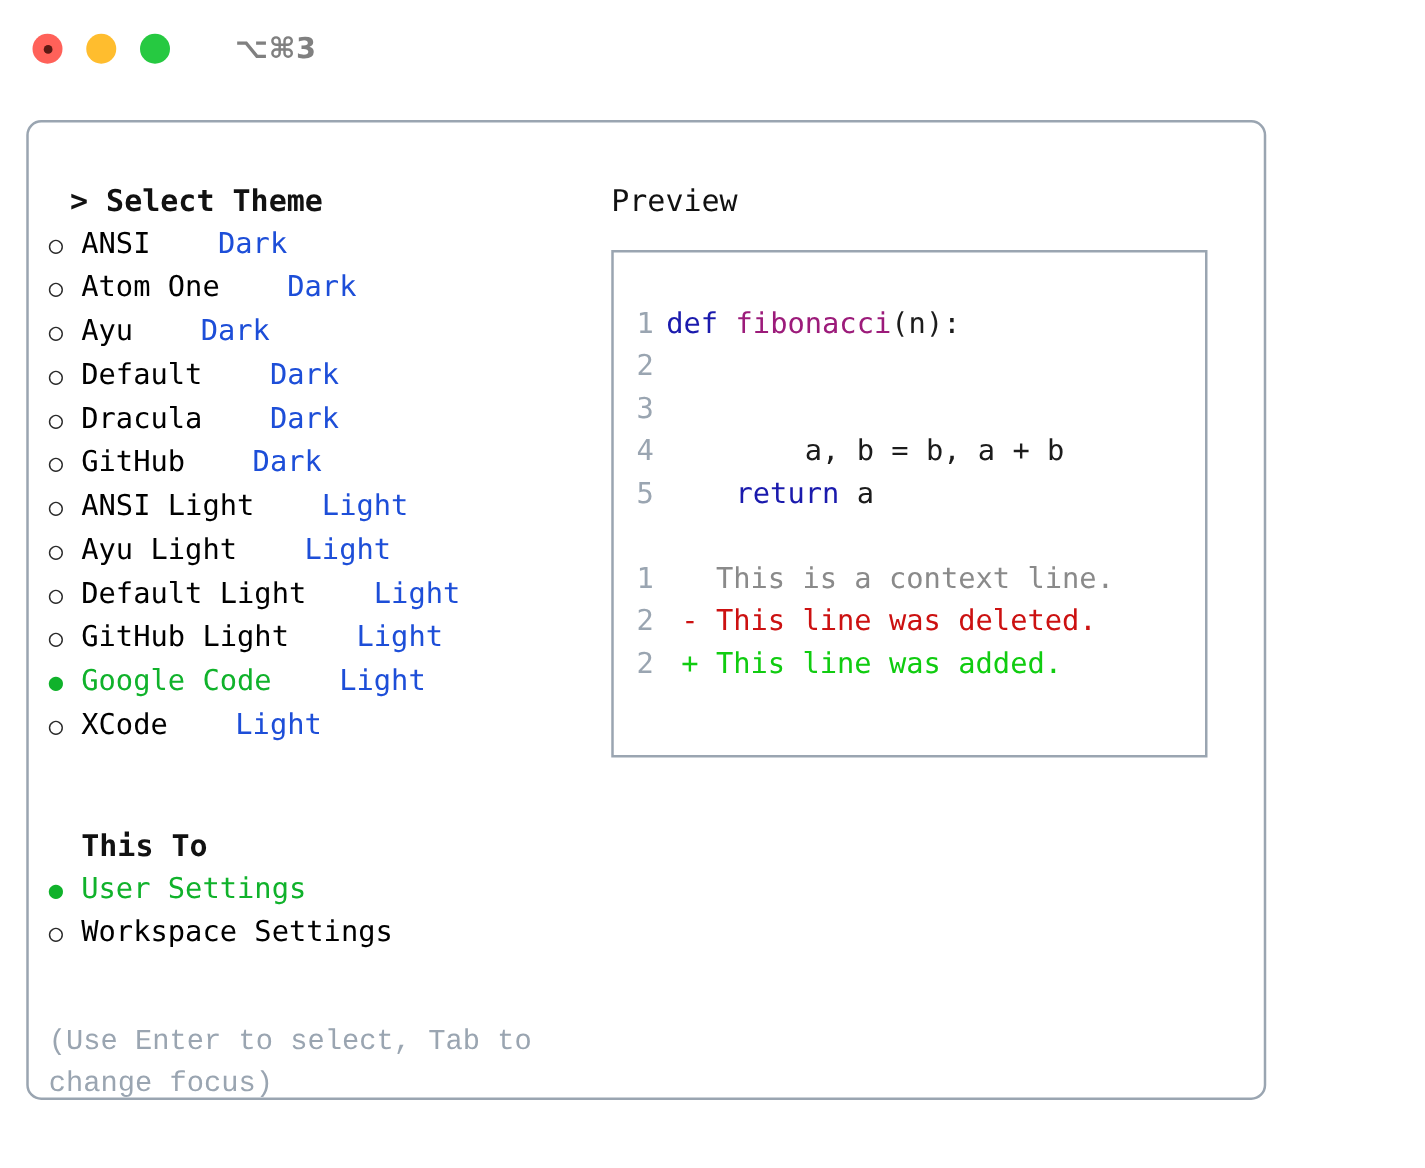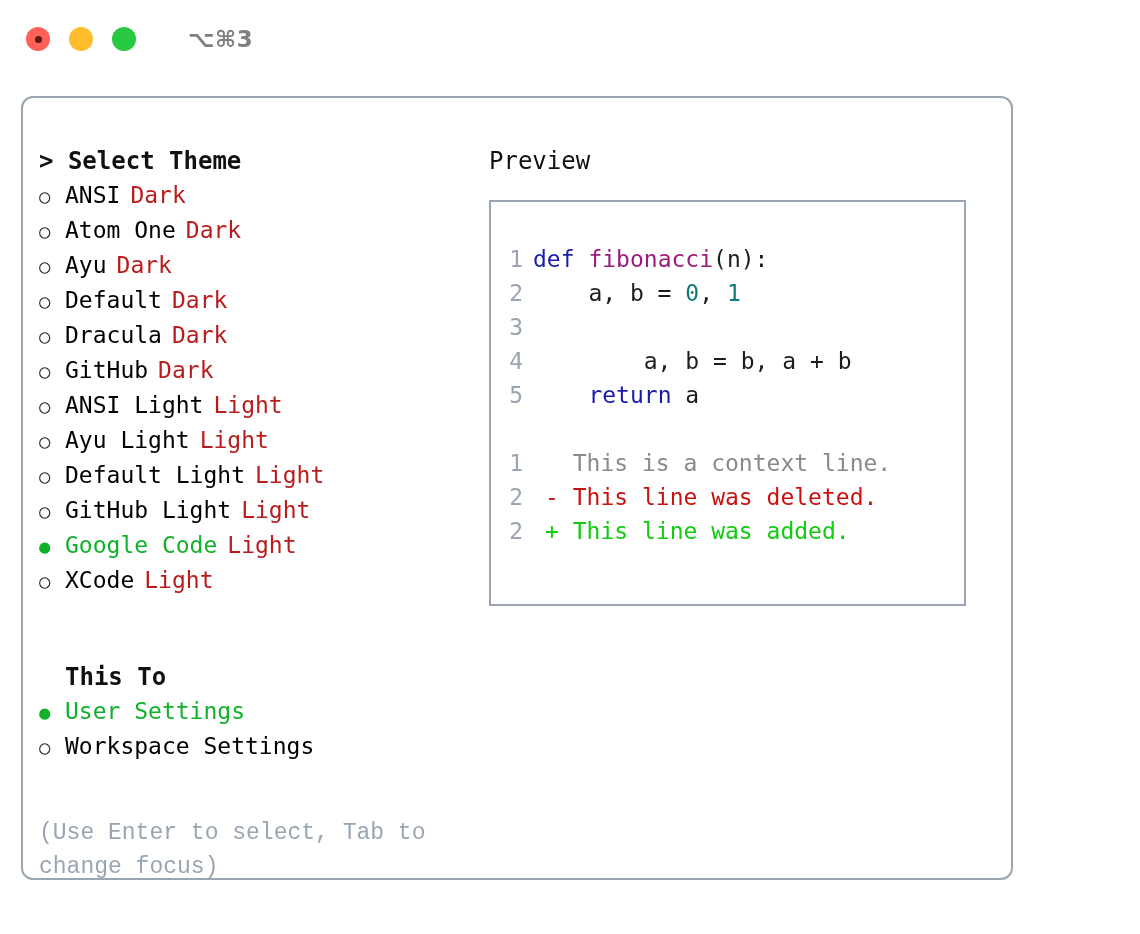--- a/index.html
+++ b/index.html
@@ -97,42 +97,42 @@
     box-sizing: border-box;
   }
 
   .section-header {
     font-size: 24px;
     font-weight: bold;
     color: #111111;
     line-height: 34px;
     white-space: pre;
   }
-  #theme-section-header { margin-bottom: 0px; }
+  #theme-section-header { margin-bottom: 0px; margin-left: 17px; }
 
   .option-row {
     display: flex;
     align-items: baseline;
     line-height: 34px;
     font-size: 23px;
     white-space: pre;
   }
   .bullet {
     display: inline-block;
     width: 26px;
     flex: 0 0 26px;
     font-size: 19px;
     line-height: 34px;
   }
   .bullet.unselected { color: #2b2b2b; }
   .bullet.selected   { color: #10b22b; }
 
   .opt-label    { color: #000000; }
   .opt-label.sel{ color: #10b22b; }
-  .opt-variant  { color: #b91c1c; padding-left: 10px; }
+  .opt-variant  { color: #1d4ed8; padding-left: 10px; margin-left: 44px; }
 
   #apply-section {
     margin-top: 62px;
   }
   #apply-section-header {
     padding-left: 26px;
     font-size: 24px;
     font-weight: bold;
     color: #111111;
     line-height: 34px;
@@ -246,21 +246,21 @@
 
         <div id="hint-text">(Use Enter to select, Tab to change focus)</div>
       </div>
 
       <div id="right-column">
         <div id="preview-header">Preview</div>
 
         <div id="preview-box">
           <div id="code-block">
               <div class="code-line"><span class="lineno">1</span><span class="code-text"><span class="tok-kw">def</span><span class="tok-punc"> </span><span class="tok-fn">fibonacci</span><span class="tok-punc">(n):</span></span></div>
-              <div class="code-line"><span class="lineno">2</span><span class="code-text"><span class="tok-var">    a, b = </span><span class="tok-num">0</span><span class="tok-punc">, </span><span class="tok-num">1</span></span></div>
+              <div class="code-line"><span class="lineno">2</span></div>
               <div class="code-line"><span class="lineno">3</span></div>
               <div class="code-line"><span class="lineno">4</span><span class="code-text"><span class="tok-var">        a, b = b, a + b</span></span></div>
               <div class="code-line"><span class="lineno">5</span><span class="code-text"><span class="tok-punc">    </span><span class="tok-kw">return</span><span class="tok-var"> a</span></span></div>
             </div>
           <div class="diff-gap"></div>
           <div id="diff-block">
               <div class="code-line"><span class="lineno">1</span><span class="diff-context" style="padding-left: 12px;"> </span><span class="diff-context"> This is a context line.</span></div>
               <div class="code-line"><span class="lineno">2</span><span class="diff-del" style="padding-left: 12px;">-</span><span class="diff-del"> This line was deleted.</span></div>
               <div class="code-line"><span class="lineno">2</span><span class="diff-add" style="padding-left: 12px;">+</span><span class="diff-add"> This line was added.</span></div>
             </div>

